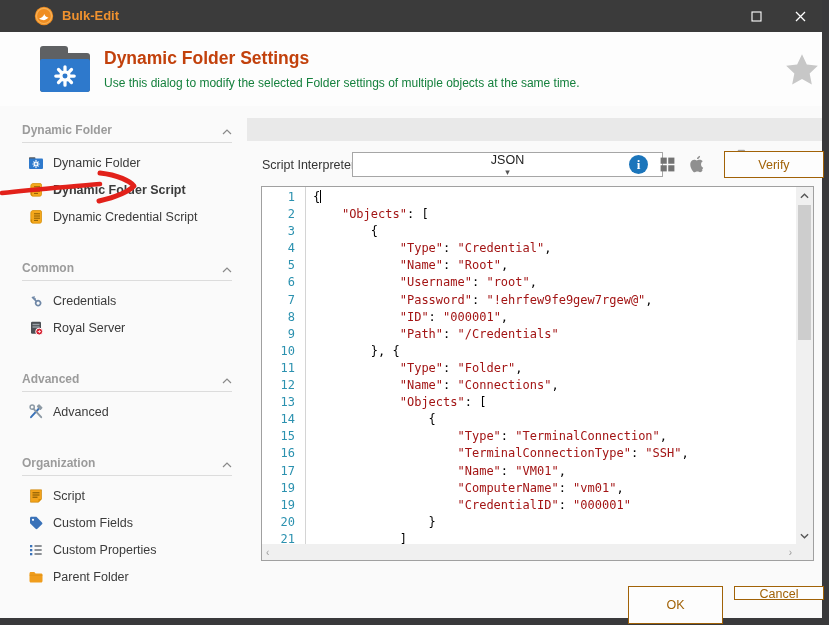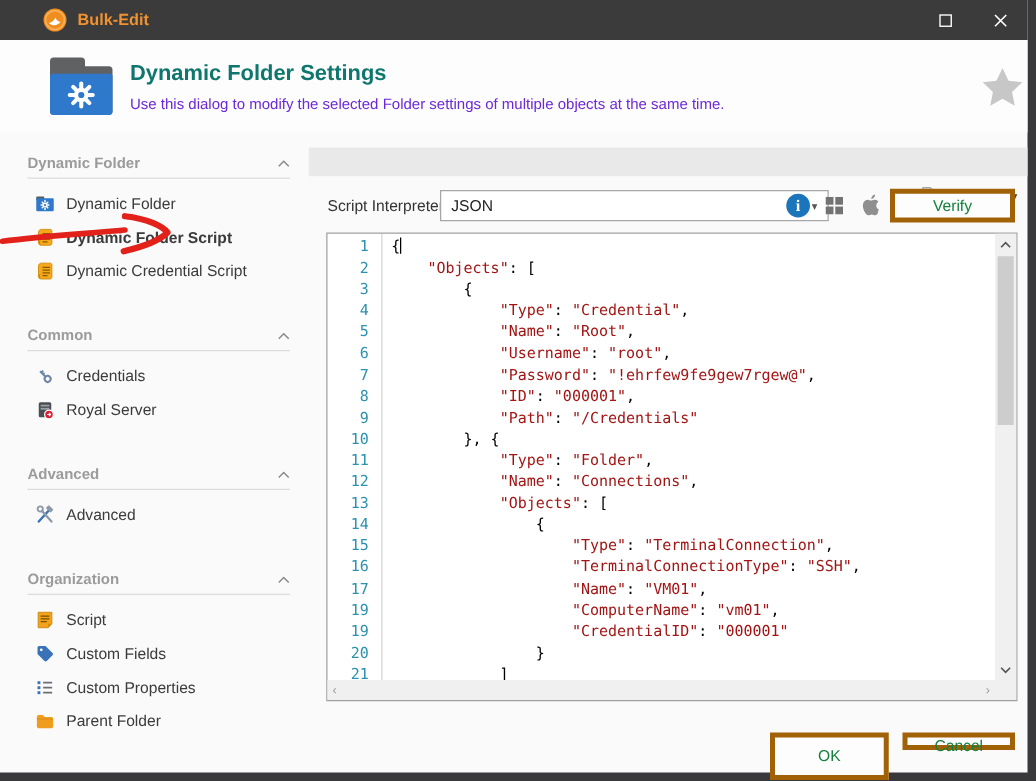--- a/index.html
+++ b/index.html
@@ -13,46 +13,46 @@
   .app-title { position:absolute; left:62px; top:8px; font-size:13px; font-weight:bold; color:#f0922f; }
   .winbtns { position:absolute; right:0; top:0; height:32px; display:flex; }
   .winbtn { width:44px; height:32px; display:flex; align-items:center; justify-content:center; cursor:pointer; }
 
   
   .header { position:absolute; left:0; top:32px; width:100%; height:74px; background:#fdfdfd; }
   .folder-icon-big { position:absolute; left:40px; top:14px; width:50px; height:46px; }
   .fib-tab { position:absolute; left:0; top:0; width:28px; height:11px; background:#5f6163; border-radius:3px 3px 0 0; }
   .fib-back { position:absolute; left:0; top:7px; width:50px; height:39px; background:#5f6163; border-radius:3px; }
   .fib-front { position:absolute; left:0; top:13px; width:50px; height:33px; background:#2e79cc; border-radius:2px 2px 3px 3px; display:flex; align-items:center; justify-content:center; }
-  .hdr-title { position:absolute; left:104px; top:16px; font-size:17.5px; font-weight:bold; color:#0f766e; }
-  .hdr-sub { position:absolute; left:104px; top:44px; font-size:12px; color:#6d28d9; }
+  .hdr-title { position:absolute; left:104px; top:16px; font-size:17.5px; font-weight:bold; color:#c2410c; }
+  .hdr-sub { position:absolute; left:104px; top:44px; font-size:12px; color:#15803d; }
   .fav-star { position:absolute; left:782px; top:18px; width:40px; height:40px; cursor:pointer; }
 
   
   .sidebar { position:absolute; left:0; top:106px; width:247px; bottom:0; padding:12px 15px 0 22px;text-align:right; }
   .sec-h { display:flex; align-items:center; justify-content:space-between; height:20px; margin-top:28px; cursor:pointer; }
   .sec-h:first-child { margin-top:2px; }
   .sec-label { font-size:12px; font-weight:bold; color:#9b9b9b; }
   .sec-line { height:1px; background:#dcdcdc; margin:2px 0 6px 0; }
   .sb-item { display:flex; align-items:center; height:27px; gap:9px; padding-left:6px; font-size:12.5px; color:#3b3b3b; cursor:pointer; }
   .sb-item.sel { font-weight:bold; }
   .sb-icon { width:16px; height:16px; flex:0 0 16px; display:flex; }
   .sb-icon svg { width:16px; height:16px; }
 
   
   .strip { position:absolute; left:247px; top:118px; width:575px; height:23px; background:#e9e9e9; }
   .bulk-edit-btn { position:absolute; right:8px; top:2px; display:flex; align-items:center; gap:5px; font-size:12.5px; color:#333; cursor:pointer;margin-top:28px; }
   .be-caret { font-size:9px; color:#444; }
   .interp-label { position:absolute; left:262px; top:158px; font-size:12.5px; color:#333; }
-  .combo { position:absolute; left:352px; top:152px; width:311px; height:25px; background:#fff; border:1px solid #a6a6a6; display:flex; align-items:center; justify-content:space-between; padding:0 8px; font-size:12.5px; color:#222; cursor:pointer; }
+  .combo { position:absolute; left:352px; top:152px; width:311px; height:25px; background:#fff; border:1px solid #a6a6a6; display:flex; align-items:center; justify-content:space-between; padding:0 8px; font-size:12.5px; color:#222; cursor:pointer;flex-direction:column; }
   .combo-arrow { font-size:9px; color:#555; }
   .ic-info { position:absolute; left:629px; top:155px; width:19px; height:19px; border-radius:50%; background:#1b75bb; color:#fff; font-size:13px; font-weight:bold; font-family:"Liberation Serif",serif; display:flex; align-items:center; justify-content:center; cursor:pointer; }
   .ic-win { position:absolute; left:659px; top:156px; width:17px; height:17px; cursor:pointer; }
   .ic-apple { position:absolute; left:687px; top:154px; width:20px; height:20px; cursor:pointer; }
-  .btn { background:#fdfdfd; border:4px solid #a16207; font-size:12.5px; color:#15803d; font-family:"Liberation Sans",sans-serif; cursor:pointer; }
+  .btn { background:#fdfdfd; border:1px solid #a16207; font-size:12.5px; color:#a16207; font-family:"Liberation Sans",sans-serif; cursor:pointer;margin-left:12px; }
   .verify-btn { position:absolute; left:712px; top:151px; width:100px; height:27px; }
   .ok-btn { position:absolute; left:616px; top:586px; width:95px; height:38px; }
   .cancel-btn { position:absolute; left:722px; top:586px; width:90px; height:14px; }
 
   
   .editor { position:absolute; left:261px; top:186px; width:553px; height:375px; background:#fff; border:1px solid #a0a0a0; }
   .gutter { position:absolute; left:0; top:0; bottom:16px; width:44px; border-right:1px solid #d4d4d4; padding-top:2px; overflow:hidden; }
   .gutter div { font-family:"DejaVu Sans Mono",monospace; font-size:12px; line-height:17.1px; color:#2B91AF; text-align:right; padding-right:10px; }
   .codearea { position:absolute; left:45px; top:0; right:17px; bottom:16px; padding:2px 0 0 6px; overflow:hidden; cursor:text; }
   .codearea div { font-family:"DejaVu Sans Mono",monospace; font-size:12px; line-height:17.1px; color:#000; white-space:pre; }

